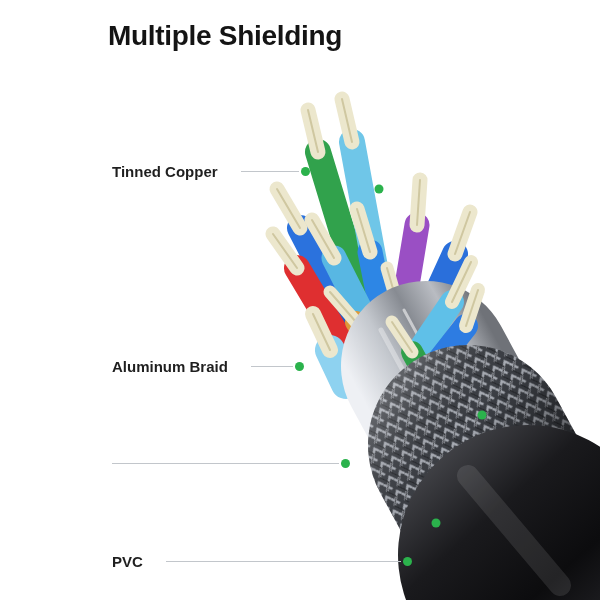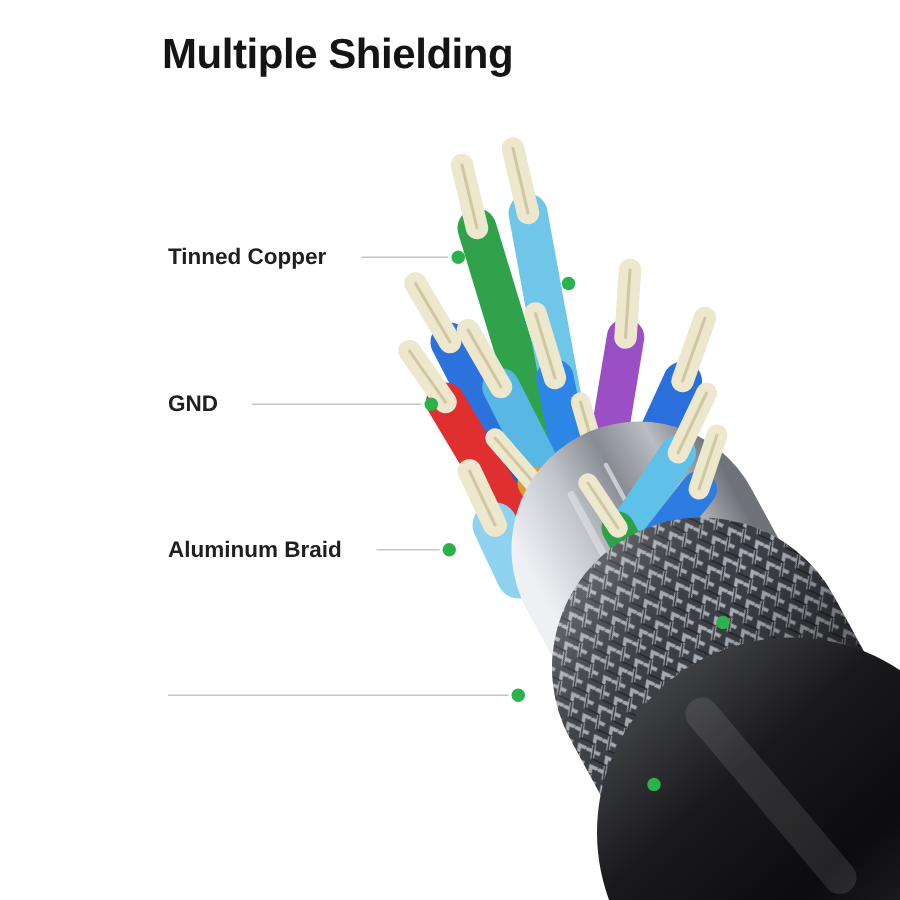--- a/index.html
+++ b/index.html
@@ -160,31 +160,31 @@
   </svg>
 
   <h1 class="title">Multiple Shielding</h1>
 
   <div class="callout co-tc">
     <span class="clabel">Tinned Copper</span>
     <span class="cline"></span>
     <span class="cdot"></span>
   </div>
 
-  <div class="callout co-gnd">
-    <span class="clabel">GND</span>
-    <span class="cline"></span>
-    <span class="cdot"></span>
-  </div>
 
   <div class="callout co-af">
     <span class="clabel">Aluminum Braid</span>
     <span class="cline"></span>
     <span class="cdot"></span>
   </div>
 
   <div class="callout co-bs">
     <span class="cline"></span>
     <span class="cdot"></span>
   </div>
 
+  <div class="callout co-pvc">
+    <span class="clabel">PVC</span>
+    <span class="cline"></span>
+    <span class="cdot"></span>
+  </div>
 
 </div>
 
 </body></html>

